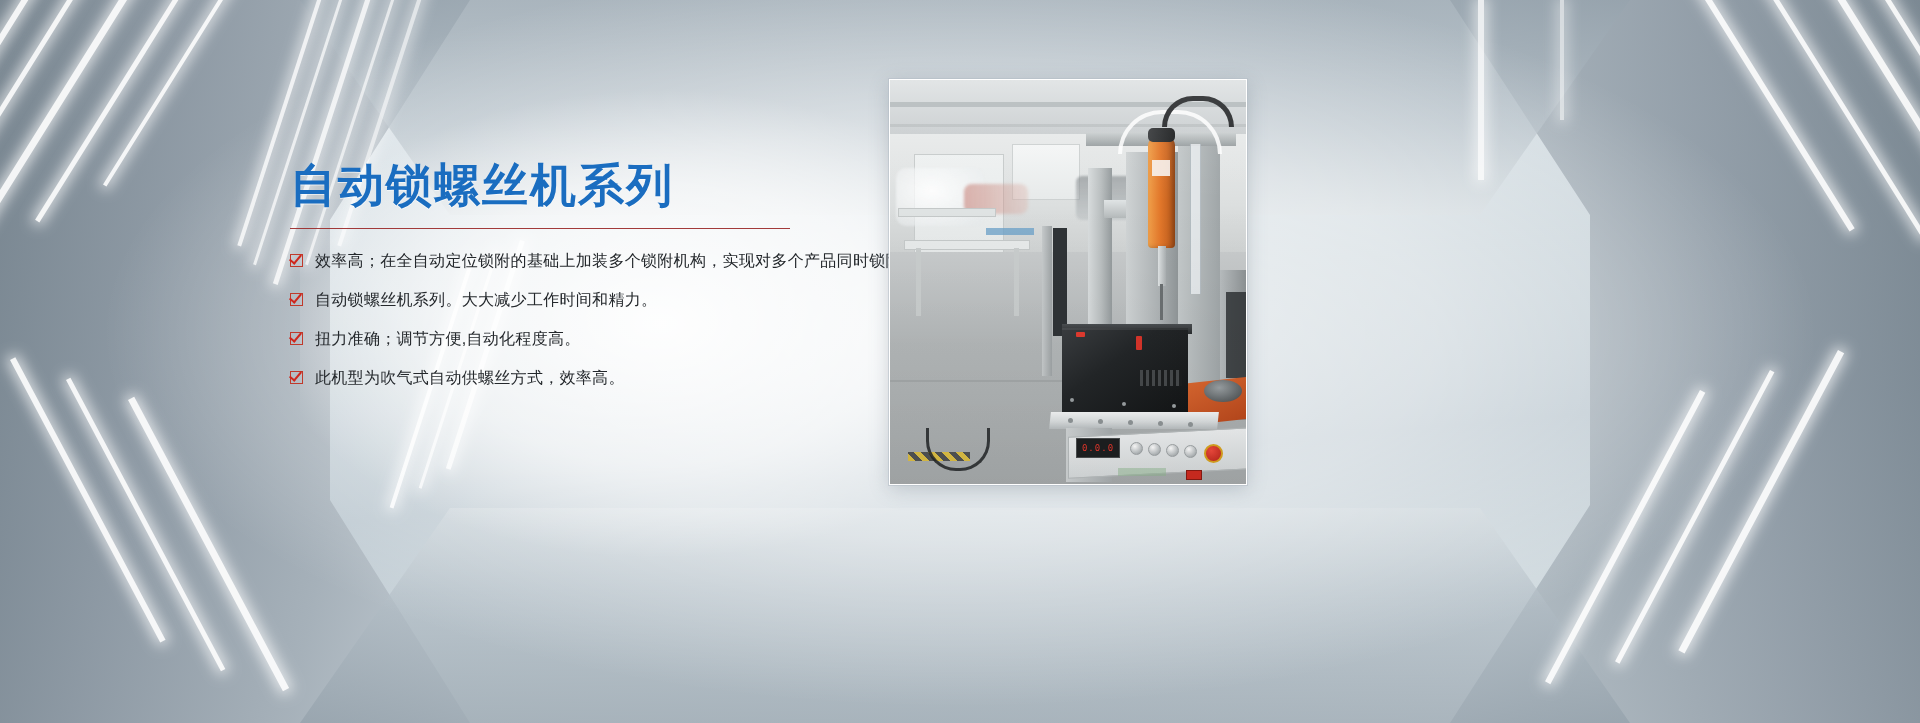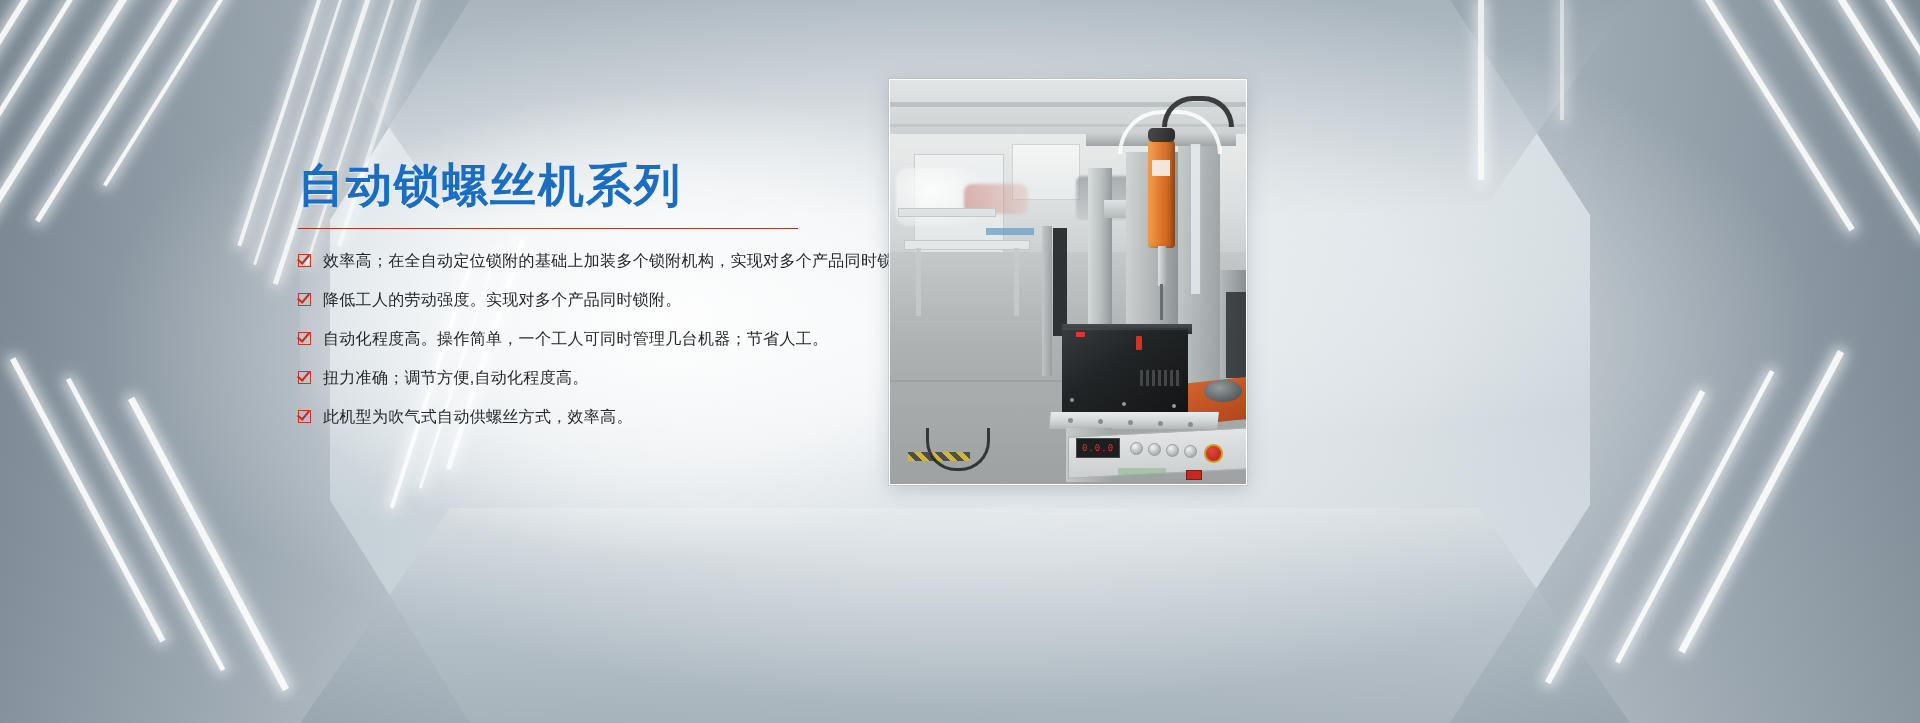--- a/index.html
+++ b/index.html
@@ -51,21 +51,21 @@
   }
 
   
   .streak{position:absolute;background:#ffffff;opacity:.92;
     box-shadow:0 0 14px 3px rgba(255,255,255,.85);}
   .tl{transform-origin:top left;}
 
   
   .content{position:absolute;left:0;top:0;width:1920px;height:723px;}
 
-  .text-col{position:absolute;left:290px;top:160px;width:610px;margin-left:8px;}
+  .text-col{position:absolute;left:290px;top:160px;width:610px;}
 
   .title{
     font-size:46px;font-weight:bold;color:#1a6dc0;letter-spacing:2px;
     line-height:1.12;margin:0 0 4px 0;white-space:nowrap;
     text-shadow:0 1px 0 rgba(255,255,255,.6);
   }
   .subtitle{
     font-size:25px;font-weight:600;color:#2b2f33;letter-spacing:1px;
     margin:6px 0 0 0;white-space:nowrap;
   }
@@ -251,25 +251,21 @@
       <h1 class="title">自动锁螺丝机系列</h1>
       <div class="divider"></div>
 
       <ul class="features">
         <li>
           <span class="chk"></span>
           <span>效率高；在全自动定位锁附的基础上加装多个锁附机构，实现对多个产品同时锁附。</span>
         </li>
         <li>
           <span class="chk"></span>
-          <span>降低工人的劳动强度。实现对多个产品同时锁附。</span>
-        </li>
-        <li>
-          <span class="chk"></span>
-          <span>自动化程度高。操作简单，一个工人可同时管理几台机器；节省人工。</span>
+          <span>自动锁螺丝机系列。大大减少工作时间和精力。</span>
         </li>
         <li>
           <span class="chk"></span>
           <span>扭力准确；调节方便,自动化程度高。</span>
         </li>
         <li>
           <span class="chk"></span>
           <span>此机型为吹气式自动供螺丝方式，效率高。</span>
         </li>
       </ul>

